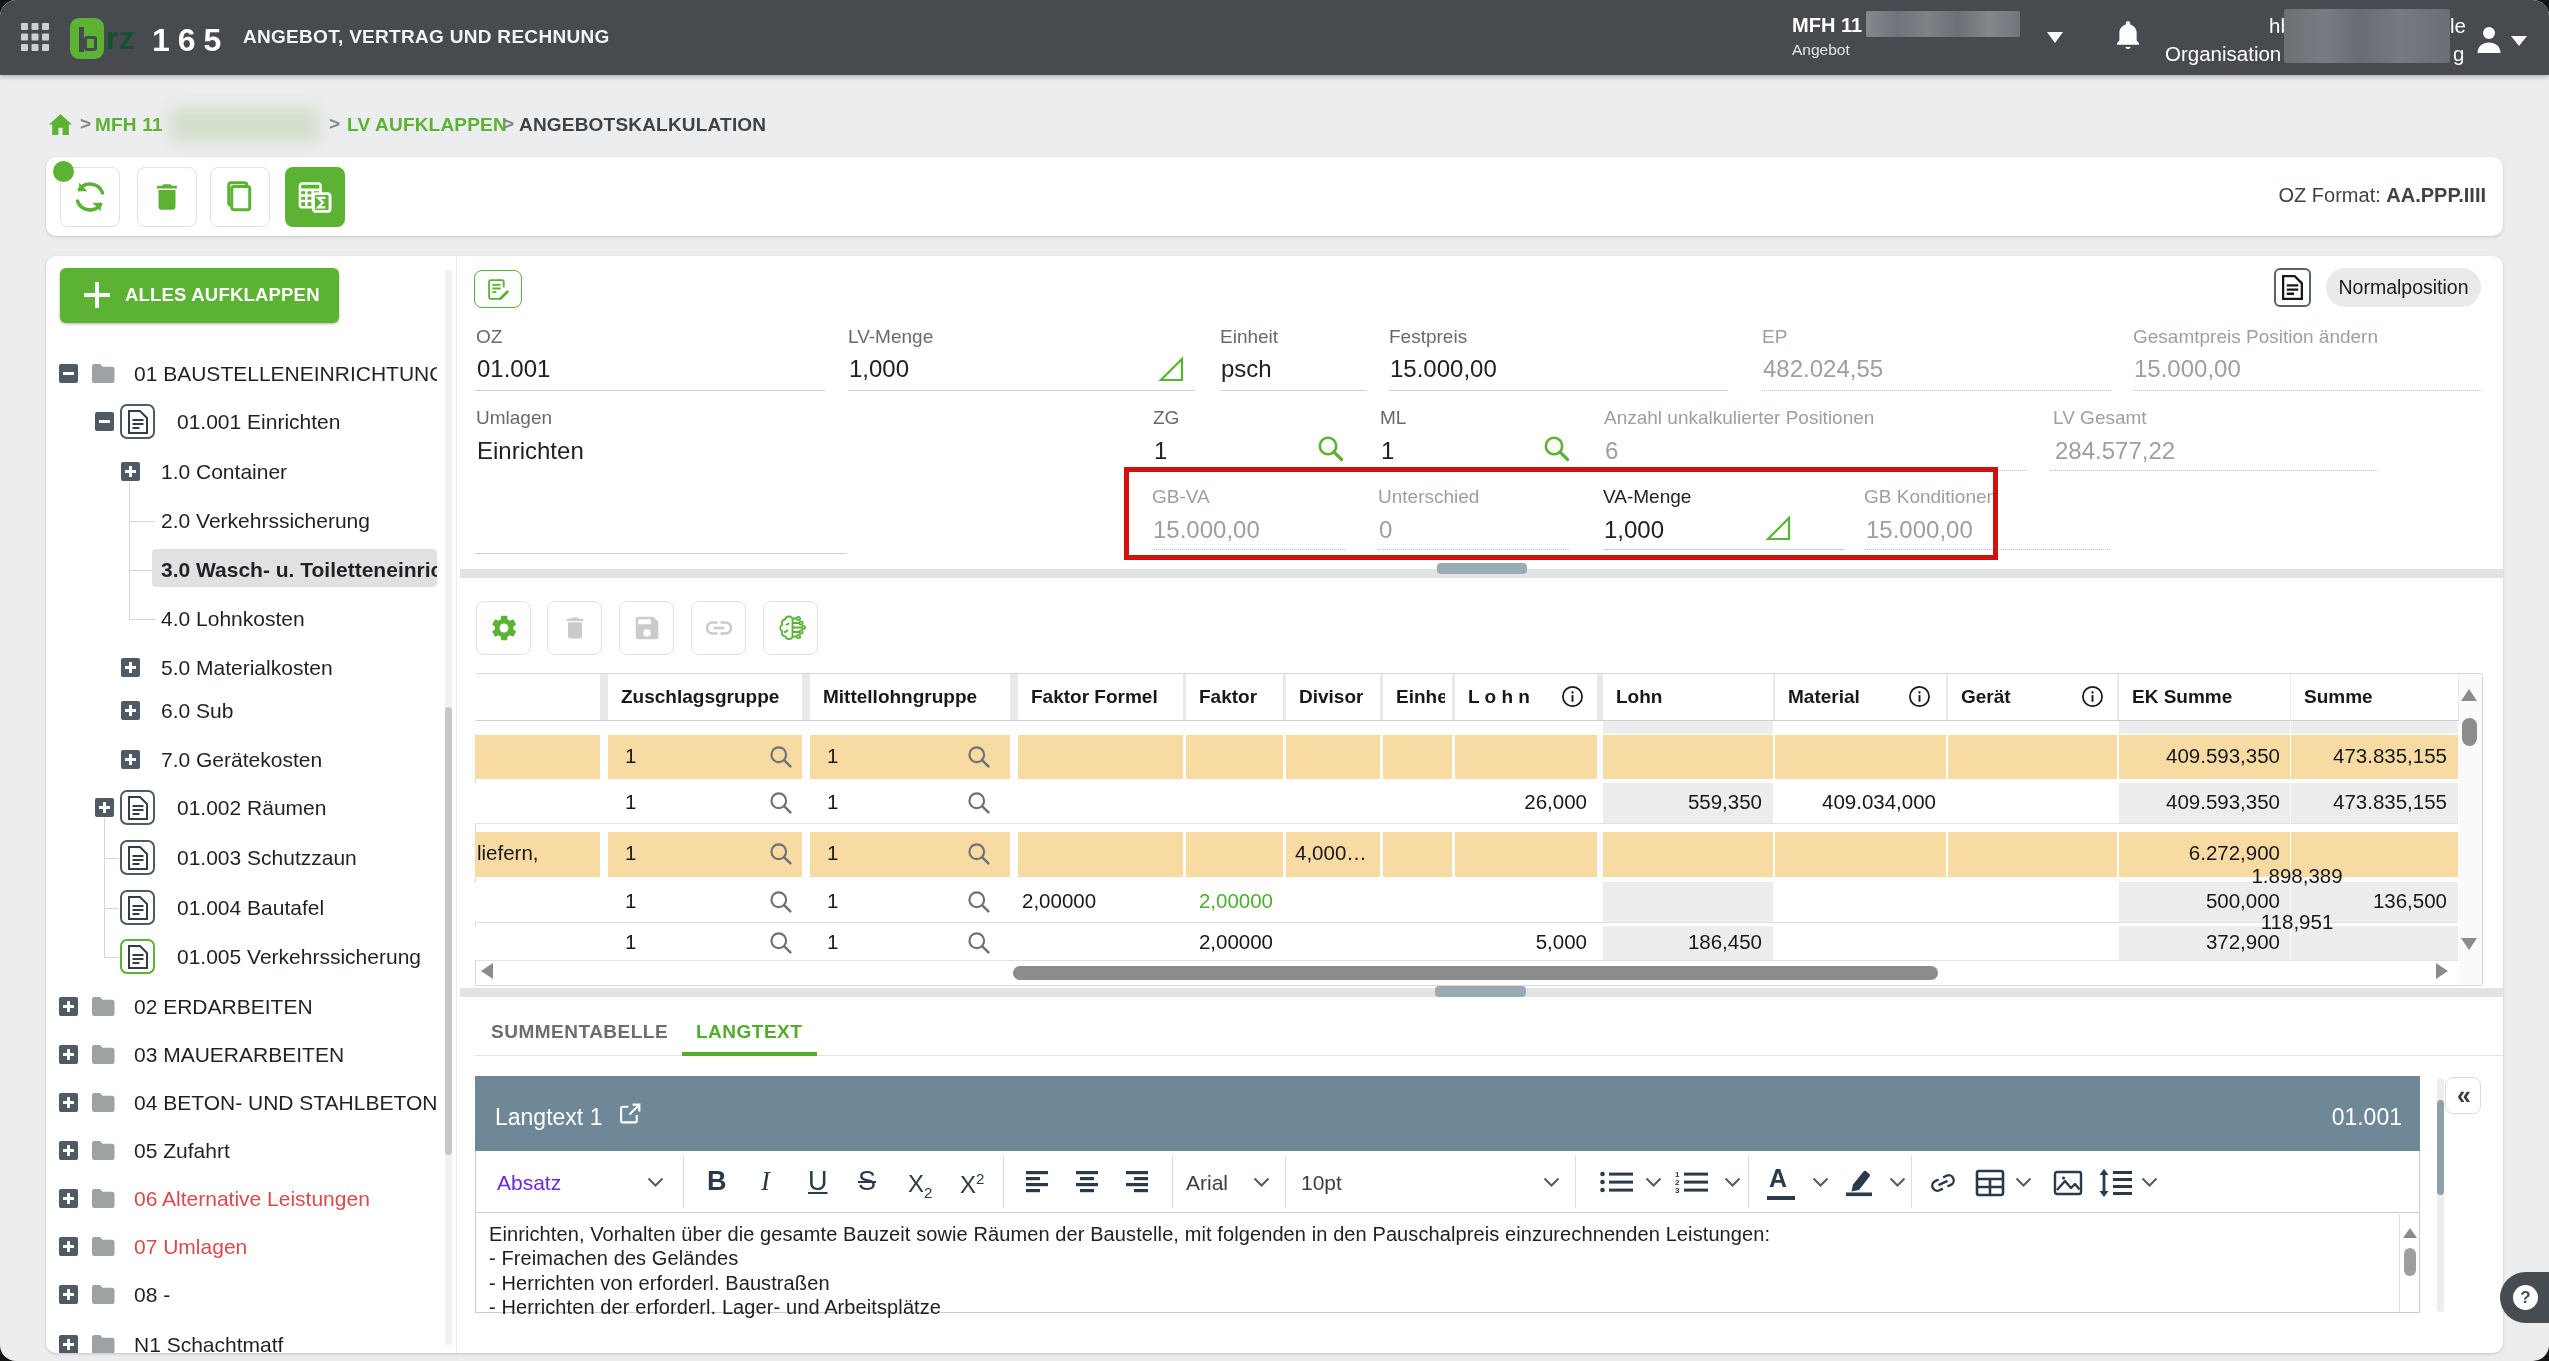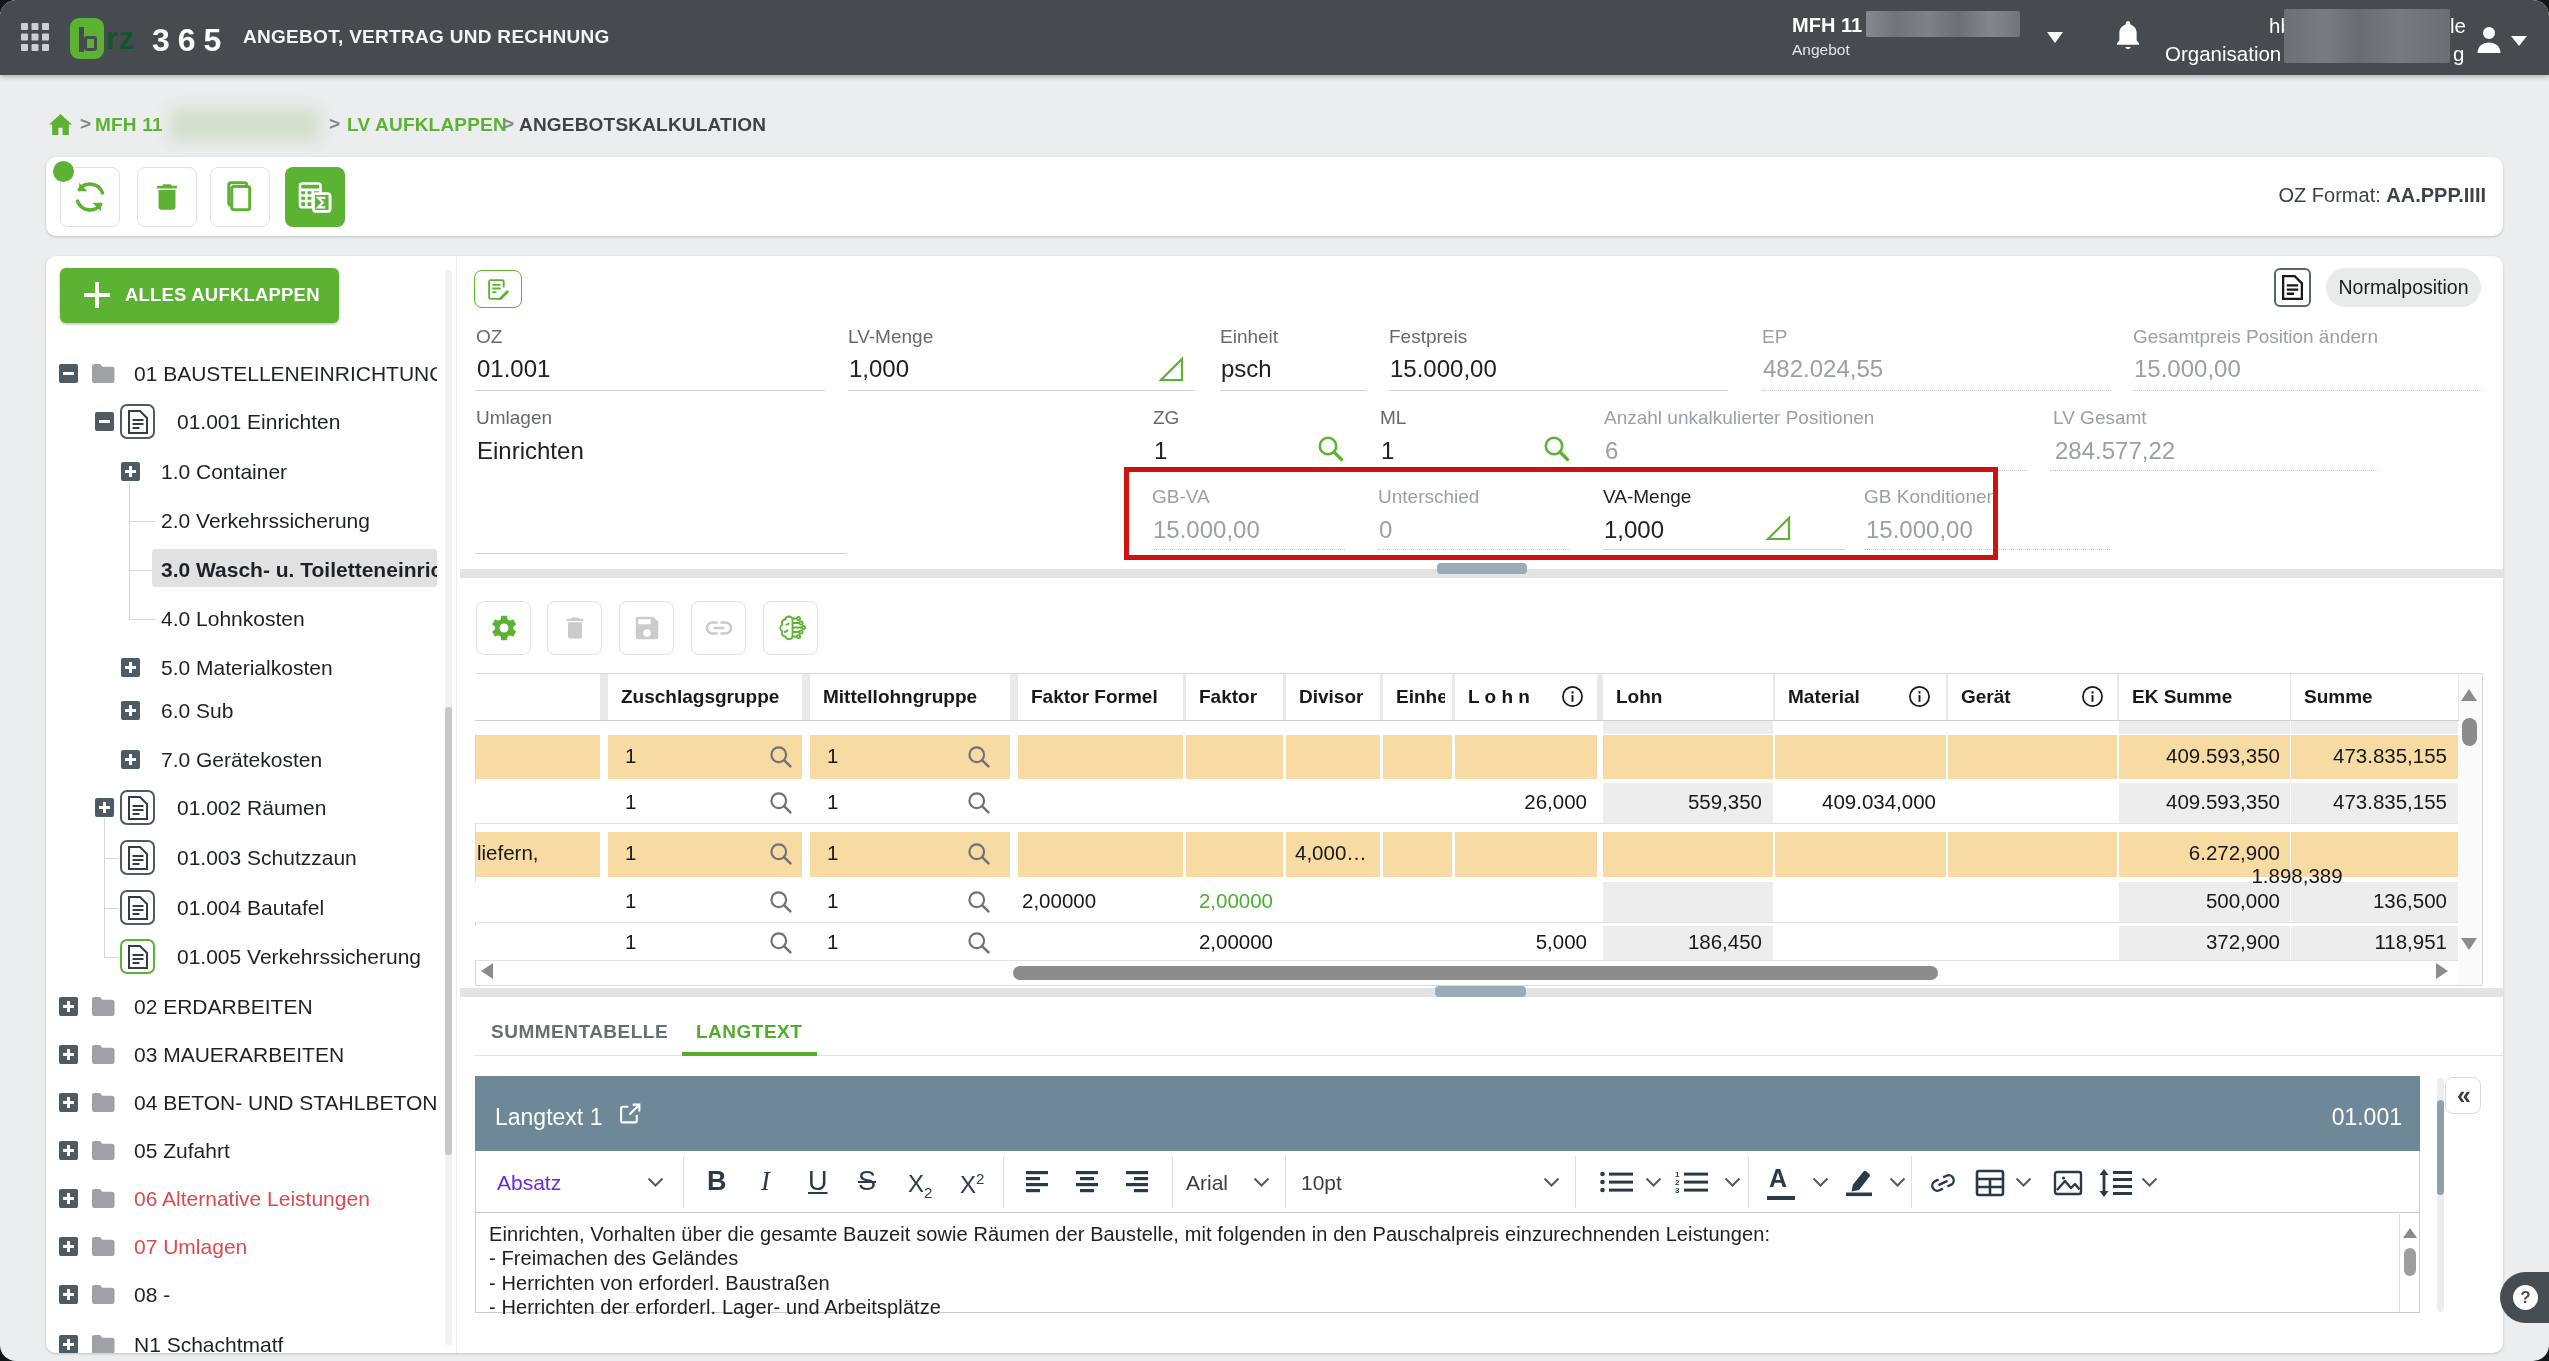--- a/index.html
+++ b/index.html
@@ -44,21 +44,21 @@
         <rect x="10.5" y="21" width="7" height="7" rx="1"></rect>
         <rect x="21" y="21" width="7" height="7" rx="1"></rect>
       </g>
     </svg>
 
 <div class="abs" style="left:70px;top:18px;width:34px;height:41px;background:#5cb233;border-radius:9px"></div>
 <div class="abs" style="left:79px;top:27px;width:5px;height:25px;background:#474b50"></div>
 <div class="abs" style="left:84px;top:36px;width:13px;height:15px;background:#474b50;border-radius:3px"></div>
 <div class="abs" style="left:87px;top:39px;width:7px;height:9px;background:#5cb233"></div>
 <div class="abs" style="left:106px;top:21px;font-size:31px;font-weight:bold;color:#14532d;letter-spacing:1px">rz</div>
-<div class="abs" style="left:152px;top:22px;font-size:32px;font-weight:bold;color:#fff;letter-spacing:8px">365</div>
+<div class="abs" style="left:152px;top:22px;font-size:32px;font-weight:bold;color:#fff;letter-spacing:8px">165</div>
 <div class="abs" style="left:243px;top:26px;font-size:19px;font-weight:bold;color:#f3f4f5;letter-spacing:.3px">ANGEBOT, VERTRAG UND RECHNUNG</div>
 
 <div class="abs" style="left:1792px;top:14px;font-size:20px;font-weight:bold;color:#fff">MFH 11</div>
 <div class="abs" style="left:1866px;top:11px;width:154px;height:26px;border-radius:2px;background:linear-gradient(90deg,#84898e,#6f747a 20%,#7d8287 40%,#6b7076 60%,#82878c 80%,#70757b)"></div>
 <div class="abs" style="left:1792px;top:41px;font-size:15.5px;color:#e4e6e8">Angebot</div>
 <div class="abs" style="left:2047px;top:32px;width:0;height:0;border-left:8px solid transparent;border-right:8px solid transparent;border-top:11px solid #fff"></div>
 
 <svg class="abs" style="left:2114px;top:21px" width="28" height="31" viewBox="0 0 24 28">
 <path fill="#fff" d="M12 0c-1.1 0-2 .9-2 2v1.1C6.6 4 4.2 7 4.2 10.6v7.1L2 20v1.5h20V20l-2.2-2.3v-7.1c0-3.6-2.4-6.6-5.8-7.5V2c0-1.1-.9-2-2-2z"></path>
 <path fill="#fff" d="M9.5 23.5a2.6 2.6 0 0 0 5 0z"></path>
@@ -582,21 +582,21 @@
 <div class="cell" style="left:1980px;top:841px;width:300px;text-align:right">6.272,900</div>
 <div class="cell" style="left:2147px;top:864px;width:300px;text-align:center">1.898,389</div>
 <div class="cell" style="left:1022px;top:889px">2,00000</div>
 <div class="cell" style="left:973px;top:889px;width:300px;text-align:right;color:#4caf2e">2,00000</div>
 <div class="cell" style="left:1980px;top:889px;width:300px;text-align:right">500,000</div>
 <div class="cell" style="left:2147px;top:889px;width:300px;text-align:right">136,500</div>
 <div class="cell" style="left:973px;top:930px;width:300px;text-align:right">2,00000</div>
 <div class="cell" style="left:1287px;top:930px;width:300px;text-align:right">5,000</div>
 <div class="cell" style="left:1462px;top:930px;width:300px;text-align:right">186,450</div>
 <div class="cell" style="left:1980px;top:930px;width:300px;text-align:right">372,900</div>
-<div class="cell" style="left:2147px;top:930px;width:300px;text-align:right">118,951</div>
+<div class="cell" style="left:2147px;top:910px;width:300px;text-align:center">118,951</div>
 <div class="abs" style="left:2459px;top:674px;width:23px;height:311px;background:#fafafa"></div>
 <div class="abs" style="left:2461px;top:689px;width:0;height:0;border-left:8px solid transparent;border-right:8px solid transparent;border-bottom:12px solid #8c8c8c"></div>
 <div class="abs" style="left:2462px;top:718px;width:15px;height:28px;background:#8c8c8c;border-radius:8px"></div>
 <div class="abs" style="left:2461px;top:938px;width:0;height:0;border-left:8px solid transparent;border-right:8px solid transparent;border-top:12px solid #8c8c8c"></div>
 <div class="abs" style="left:481px;top:963px;width:0;height:0;border-top:8px solid transparent;border-bottom:8px solid transparent;border-right:12px solid #8c8c8c"></div>
 <div class="abs" style="left:2436px;top:963px;width:0;height:0;border-top:8px solid transparent;border-bottom:8px solid transparent;border-left:12px solid #8c8c8c"></div>
 <div class="abs" style="left:1013px;top:966px;width:925px;height:14px;background:#8c8c8c;border-radius:8px"></div>
 <div class="abs" style="left:460px;top:988px;width:2043px;height:9px;background:#e3e3e3"></div>
 <div class="tresc" style="left:1435px;top:986px;width:91px;height:11px;background:#9aabb5"></div>
 

